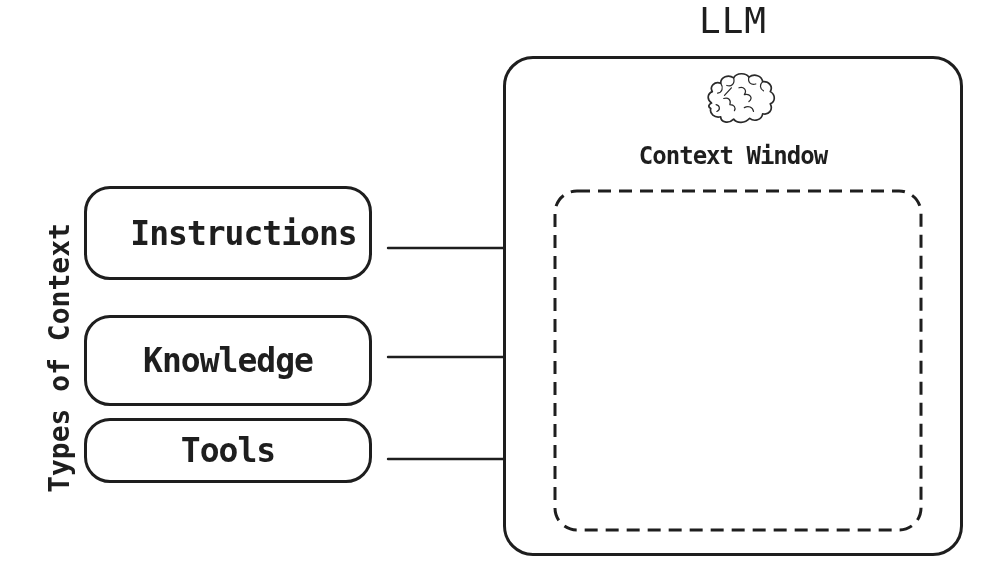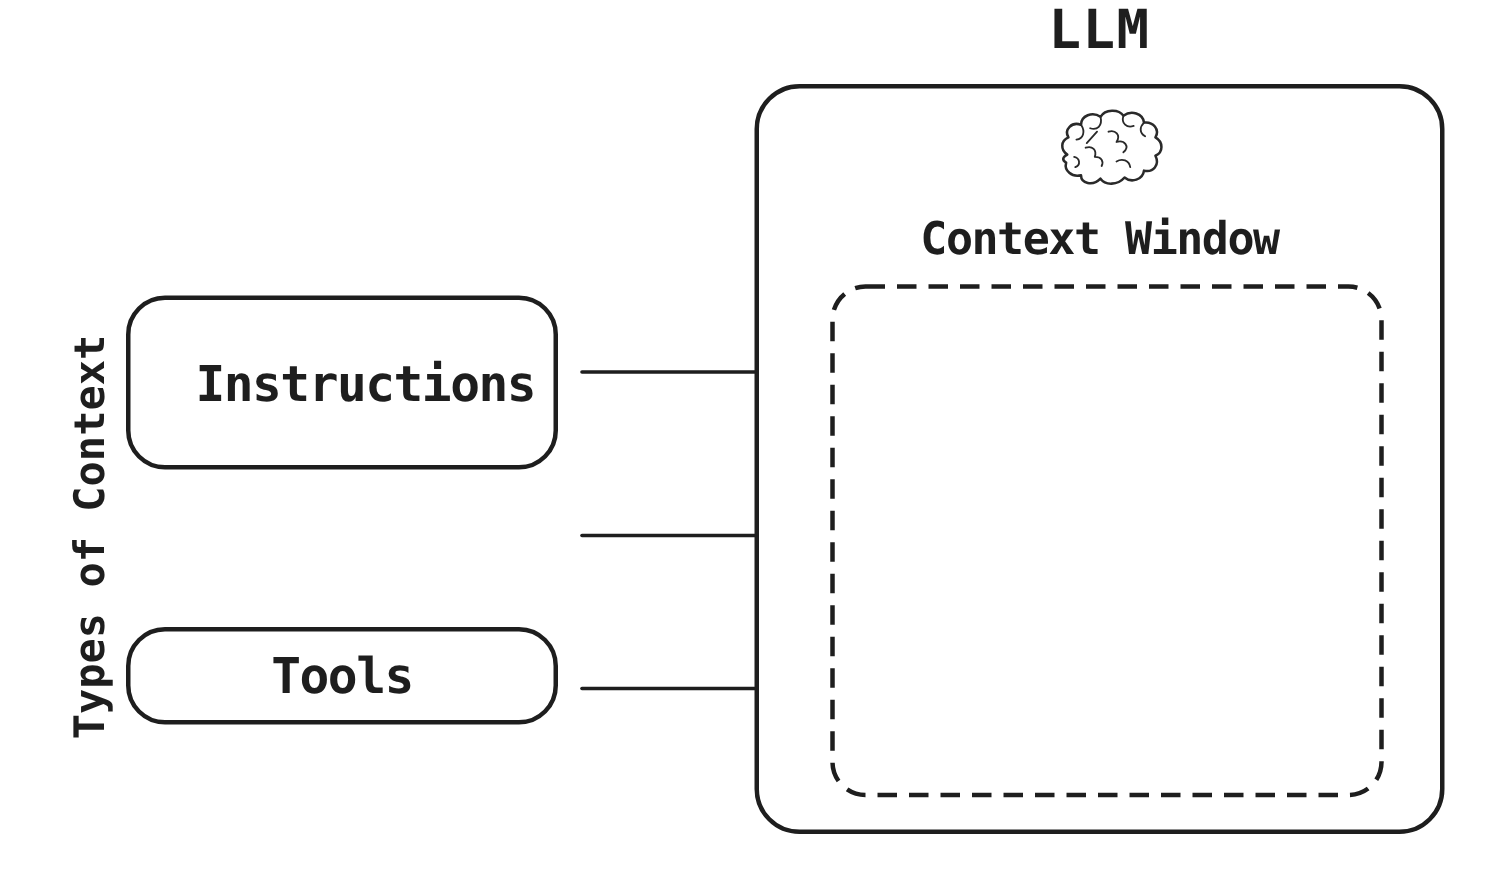--- a/index.html
+++ b/index.html
@@ -40,21 +40,21 @@
     position: absolute;
     left: 84px;
     width: 288px;
     border: 3px solid var(--stroke);
     border-radius: 26px;
     background: var(--background);
     display: flex;
     align-items: center;
     justify-content: center;
   }
-  .box-instructions { top: 197px; height: 116px; padding-left: 31px; }
+  .box-instructions { top: 186px; height: 94px; padding-left: 31px; }
   .box-knowledge    { top: 315px; height: 91px; }
   .box-tools        { top: 418px; height: 65px; }
   .src-label {
     font-size: 33px;
     font-weight: 700;
     letter-spacing: -1px;
     white-space: nowrap;
   }
 
   
@@ -66,21 +66,21 @@
   }
 
   
   .llm-title {
     position: absolute;
     left: 503px;
     top: 0px;
     width: 460px;
     text-align: center;
     font-size: 36px;
-    font-weight: 700;
+    font-weight: 400;
     letter-spacing: 1px;
   }
   .llm-box {
     position: absolute;
     left: 503px;
     top: 56px;
     width: 460px;
     height: 500px;
     border: 3px solid var(--stroke);
     border-radius: 30px;
@@ -92,21 +92,21 @@
     top: 12px;
     width: 78px;
     height: 58px;
   }
   .cw-label {
     position: absolute;
     left: 0;
     top: 83px;
     width: 100%;
     text-align: center;
-    font-size: 30px;
+    font-size: 24px;
     font-weight: 700;
     letter-spacing: -1px;
     white-space: nowrap;
   }
   .dashed-area {
     position: absolute;
     left: 47px;
     top: 130px;
     width: 370px;
     height: 343px;
@@ -116,20 +116,23 @@
 <body>
 
 <div class="canvas">
 
   <div class="vlabel">Types of Context</div>
 
   <div class="src-box box-instructions">
     <span class="src-label">Instructions</span>
   </div>
 
+  <div class="src-box box-knowledge">
+    <span class="src-label">Knowledge</span>
+  </div>
 
   <div class="src-box box-tools">
     <span class="src-label">Tools</span>
   </div>
 
   <svg class="arrows" viewBox="0 0 1000 579" xmlns="http://www.w3.org/2000/svg">
     <g stroke="#1e1e1e" stroke-width="2.4" fill="none" stroke-linecap="round" stroke-linejoin="round">
       <line x1="388" y1="248" x2="547" y2="248"></line>
       <path d="M530 239 L549 248 L530 257"></path>
     </g>

